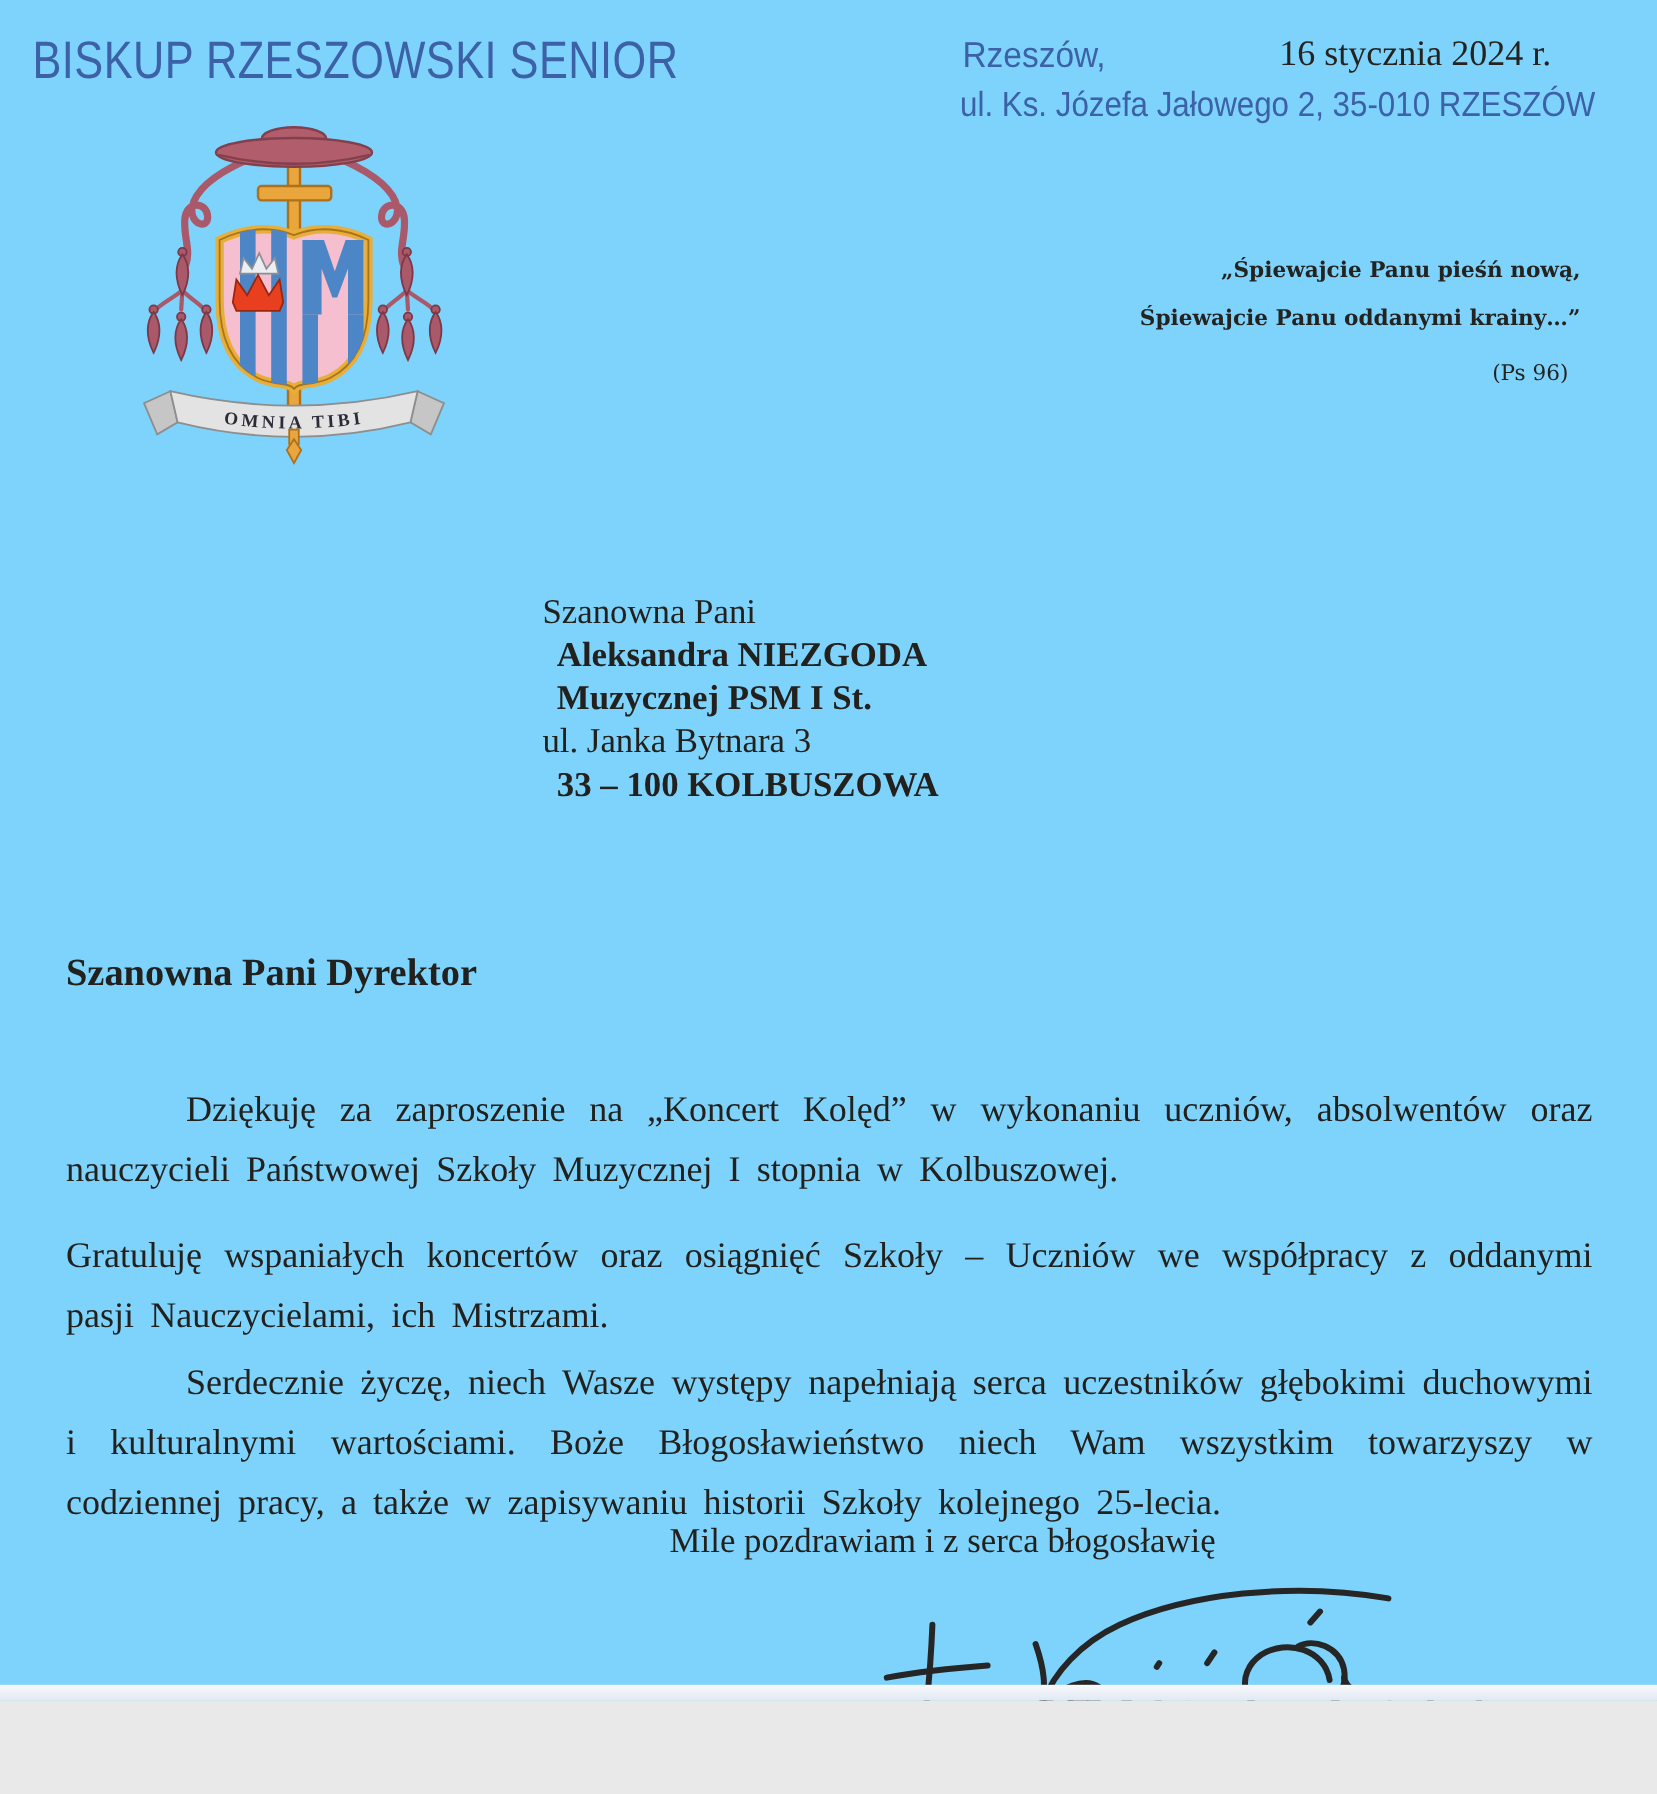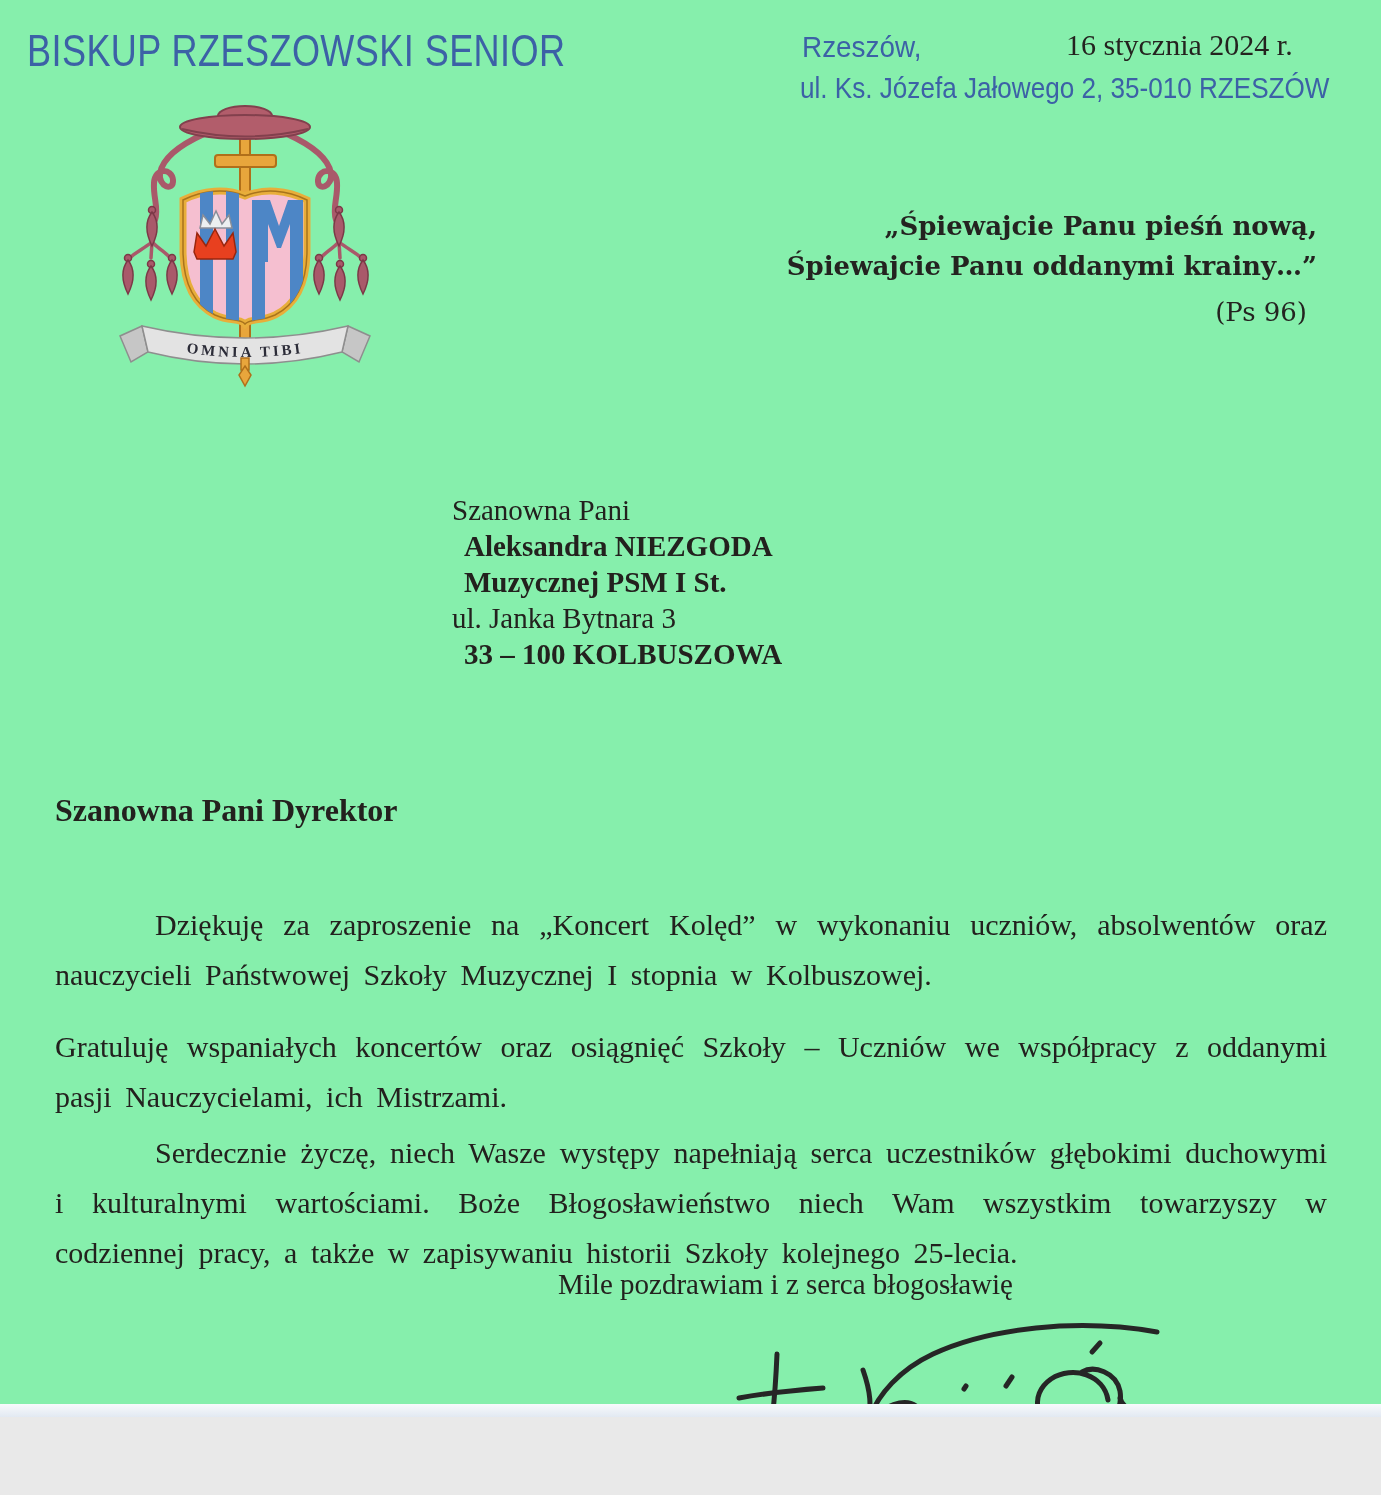--- a/index.html
+++ b/index.html
@@ -1,21 +1,21 @@
 <!DOCTYPE html>
 <html><head>
 <meta charset="utf-8">
 <style>
   html,body{margin:0;padding:0;}
   body{background:#e9e9e9;}
   .page{
     position:relative;
     width:1381px;height:1417px;
     margin:0 auto;
-    background:#86efac;
+    background:#7dd3fc;
     overflow:hidden;
     font-family:"Liberation Serif", serif;
     color:#1d1c1a;
   }
   .letterhead-title{
     position:absolute;left:27px;top:26px;
     font-family:"Liberation Sans", sans-serif;
     font-size:44px;font-weight:500;
     color:#3c61a6;
     transform:scaleX(0.82);transform-origin:left top;
@@ -37,21 +37,21 @@
     font-family:"Liberation Sans", sans-serif;
     font-size:29px;color:#3c61a6;
     transform:scaleX(0.90);transform-origin:left top;
     white-space:nowrap;
   }
   .coa{position:absolute;left:100px;top:100px;width:290px;height:290px;}
   .quote{
     position:absolute;right:64px;top:206px;
     text-align:right;
     font-family:"DejaVu Serif", serif;
-    font-size:26px;font-weight:600;
+    font-size:18px;font-weight:600;
     line-height:40px;color:#242320;
     white-space:nowrap;
   }
   .quote .ref{font-weight:400;margin-top:6px;padding-right:10px;}
   .recipient{
     position:absolute;left:452px;top:492px;
     font-size:29px;line-height:36px;color:#23211e;
   }
   .recipient .b{font-weight:700;margin-left:12px;}
   .greeting{

